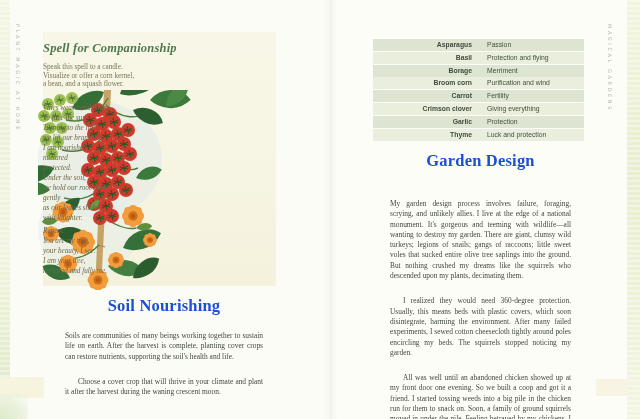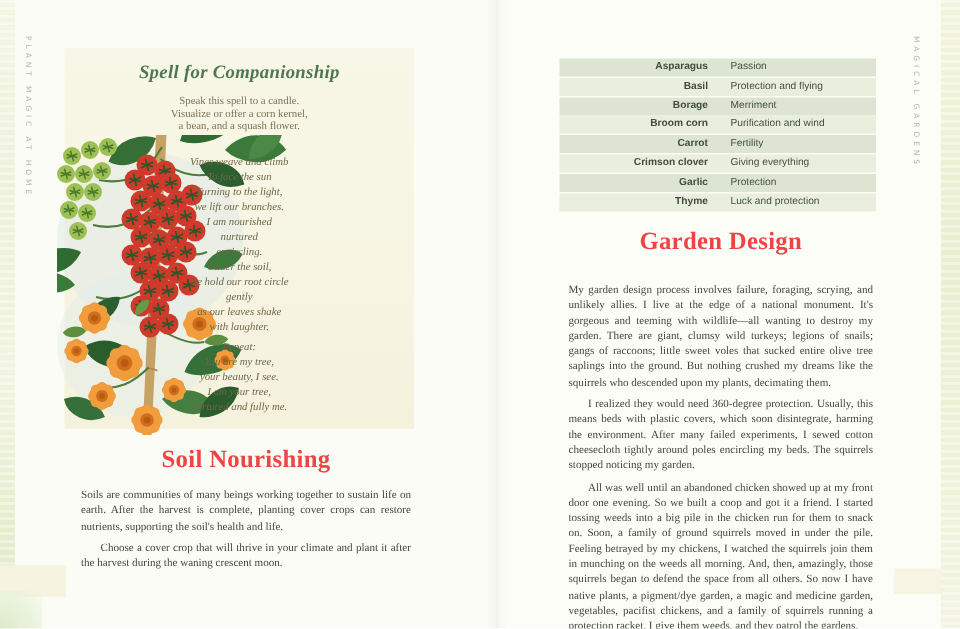--- a/index.html
+++ b/index.html
@@ -38,40 +38,40 @@
   .spine-left{left:15px;top:24px;}
   .spine-right{left:607px;top:24px;}
 
   
   .spell-panel{
     position:absolute;left:43px;top:32px;width:233px;height:254px;
     background:linear-gradient(180deg,#f8f6e6 0%,#f6f4e1 70%,#f4f2dc 100%);
   }
   .spell-art{position:absolute;left:38px;top:90px;width:215px;height:200px;}
   .spell-text{
-    position:absolute;left:43px;top:32px;width:233px;text-align:center;
+    position:absolute;left:43px;top:32px;width:233px;text-align:left;
   }
   .spell-title{
     margin-top:9px;font-family:"Liberation Serif",serif;font-style:italic;font-weight:bold;
     font-size:12.5px;color:#4e7950;letter-spacing:.2px;
   }
   .spell-intro{margin-top:7px;font-size:7.2px;line-height:8.7px;color:#7b7458;}
   .spell-poem{margin-top:14px;font-style:italic;font-size:7.2px;line-height:10px;color:#6d6749;}
   .spell-repeat{margin-top:3px;font-style:italic;font-size:7.2px;line-height:10px;color:#6d6749;}
   .poem-line{display:block;}
 
   
   .soil-section{position:absolute;left:50px;top:296px;width:228px;}
   .section-heading{
     font-family:"Liberation Serif",serif;font-weight:bold;font-size:16.5px;
-    color:#ef4444;text-align:center;letter-spacing:.2px;margin:0;
+    color:#1d4ed8;text-align:center;letter-spacing:.2px;margin:0;
   }
   .body-copy{margin-top:9px;}
   .para{
-    font-size:7.4px;line-height:10.3px;color:#3f463b;text-align:justify;margin:4px;
+    font-size:7.4px;line-height:10.3px;color:#3f463b;text-align:justify;margin:15px;
   }
   .para-indent{text-indent:13px;}
 
   .pn-band-left{position:absolute;left:0;top:377px;width:44px;height:21px;background:#f6f3df;}
   .pn-band-right{position:absolute;left:596px;top:379px;width:32px;height:17px;background:#f7f4e4;}
   .mint-corner{
     position:absolute;left:0;top:394px;width:28px;height:25px;
     background:radial-gradient(ellipse at 0% 100%, #dcebc9 0%, #eaf2dd 55%, rgba(255,255,255,0) 100%);
   }
   .page-number{
@@ -234,21 +234,21 @@
     <span class="poem-line">Visualize or offer a corn kernel,</span>
     <span class="poem-line">a bean, and a squash flower.</span>
   </div>
   <div class="spell-poem">
     <span class="poem-line">Vines weave and climb</span>
     <span class="poem-line">To face the sun</span>
     <span class="poem-line">Turning to the light,</span>
     <span class="poem-line">we lift our branches.</span>
     <span class="poem-line">I am nourished</span>
     <span class="poem-line">nurtured</span>
-    <span class="poem-line">encircling.</span>
+    <span class="poem-line">protected.</span>
     <span class="poem-line">Under the soil,</span>
     <span class="poem-line">we hold our root circle</span>
     <span class="poem-line">gently</span>
     <span class="poem-line">as our leaves shake</span>
     <span class="poem-line">with laughter.</span>
   </div>
   <div class="spell-repeat">
     <span class="poem-line">Repeat:</span>
     <span class="poem-line">You are my tree,</span>
     <span class="poem-line">your beauty, I see.</span>

